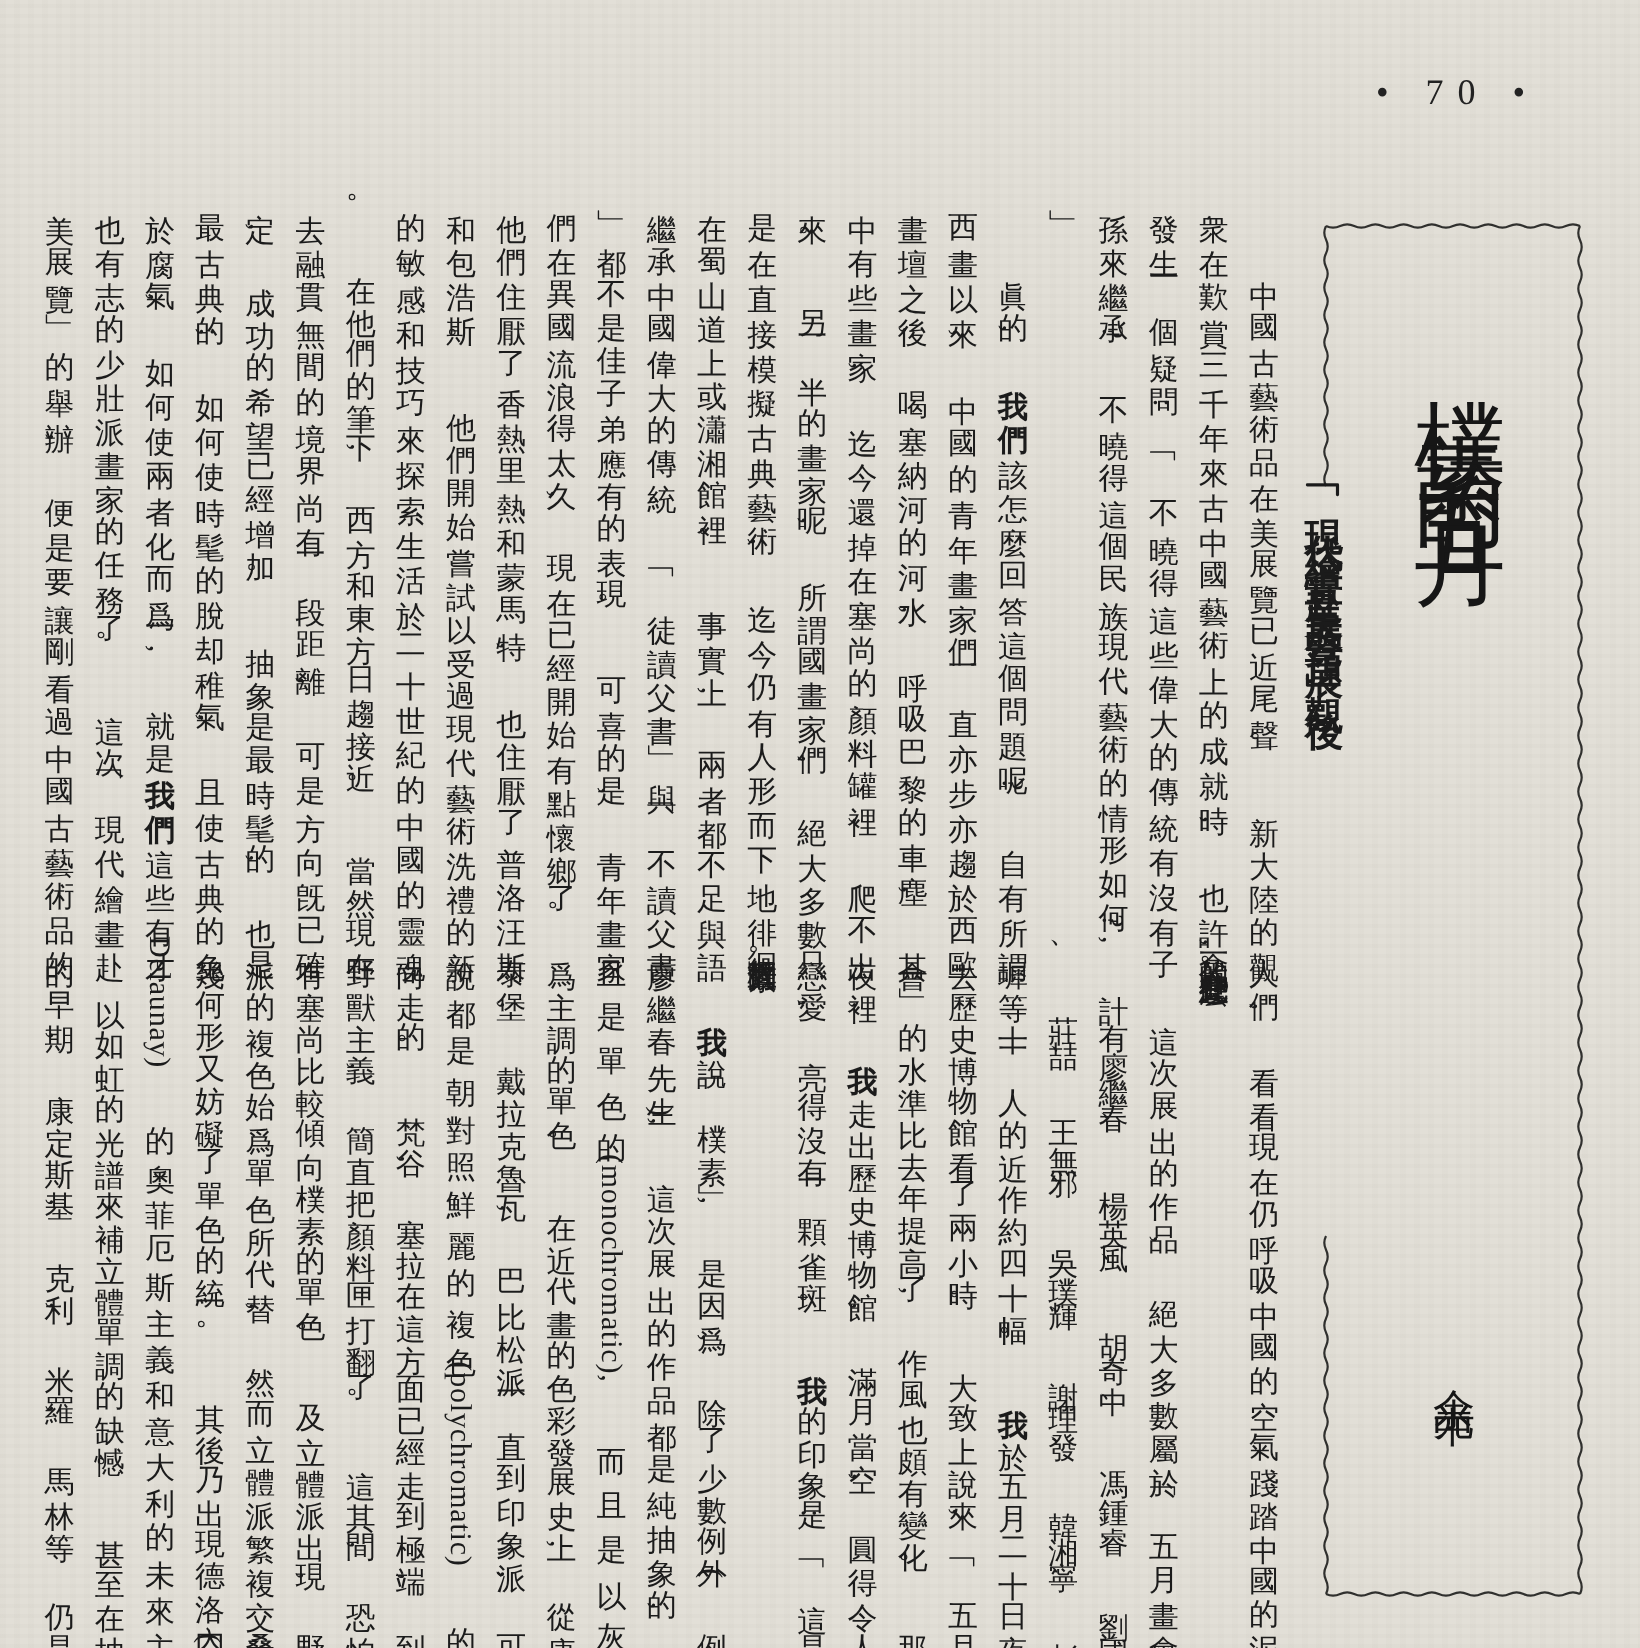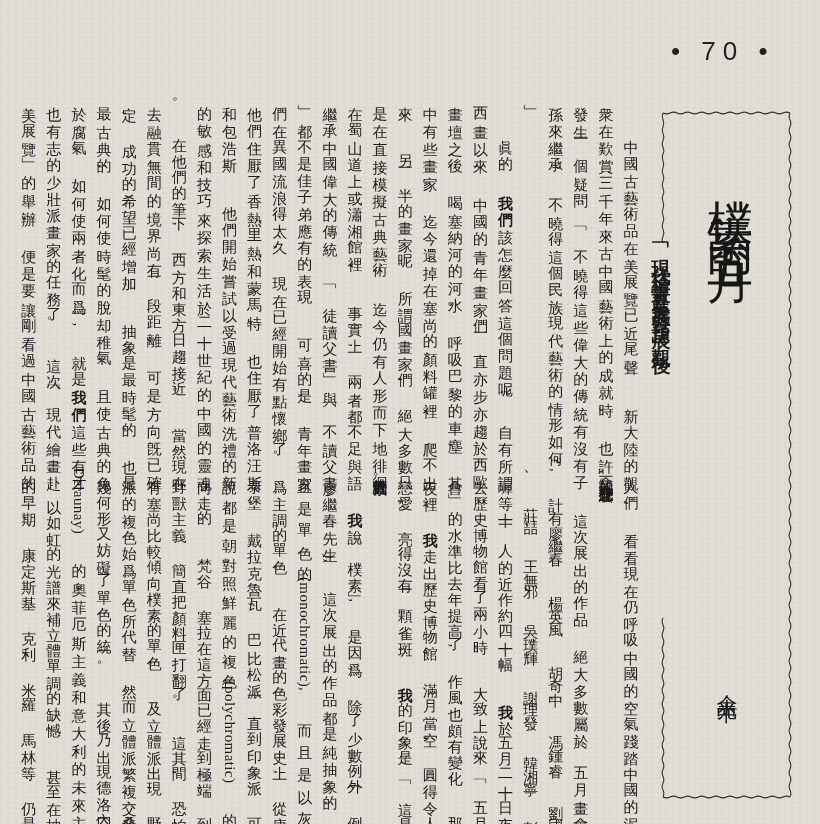--- a/index.html
+++ b/index.html
@@ -6,23 +6,23 @@
   .page{
     position:relative; width:820px; height:824px; overflow:hidden;
     background-color:#e2dfd7;
     background-image:
       repeating-linear-gradient(0deg, rgba(90,85,70,0.025) 0 2px, rgba(0,0,0,0) 2px 5px),
       repeating-linear-gradient(90deg, rgba(90,85,70,0.02) 0 3px, rgba(0,0,0,0) 3px 7px);
     font-family:"Liberation Serif","DejaVu Serif",serif;
     color:#1b1b1b;
   }
   .pageno{
-    position:absolute; top:36px; left:671px;
-    font-size:26px; letter-spacing:7px; color:#222;
-    font-family:Liberation Sans, sans-serif;
+    position:absolute; top:36px; left:688px;
+    font-size:18px; letter-spacing:7px; color:#222;
+    font-family:Liberation Serif, serif;
     white-space:nowrap;
   }
   .band{
     position:absolute; left:14px; width:629px;
     writing-mode:vertical-rl; text-orientation:mixed;
     color:#1b1b1b;
   }
   .band-top{ top:95px;  height:370px; font-size:15px; letter-spacing:1.2px; }
   .band-bottom{ top:468px; height:354px; font-size:15px; letter-spacing:0.4px; }
   .band p{

